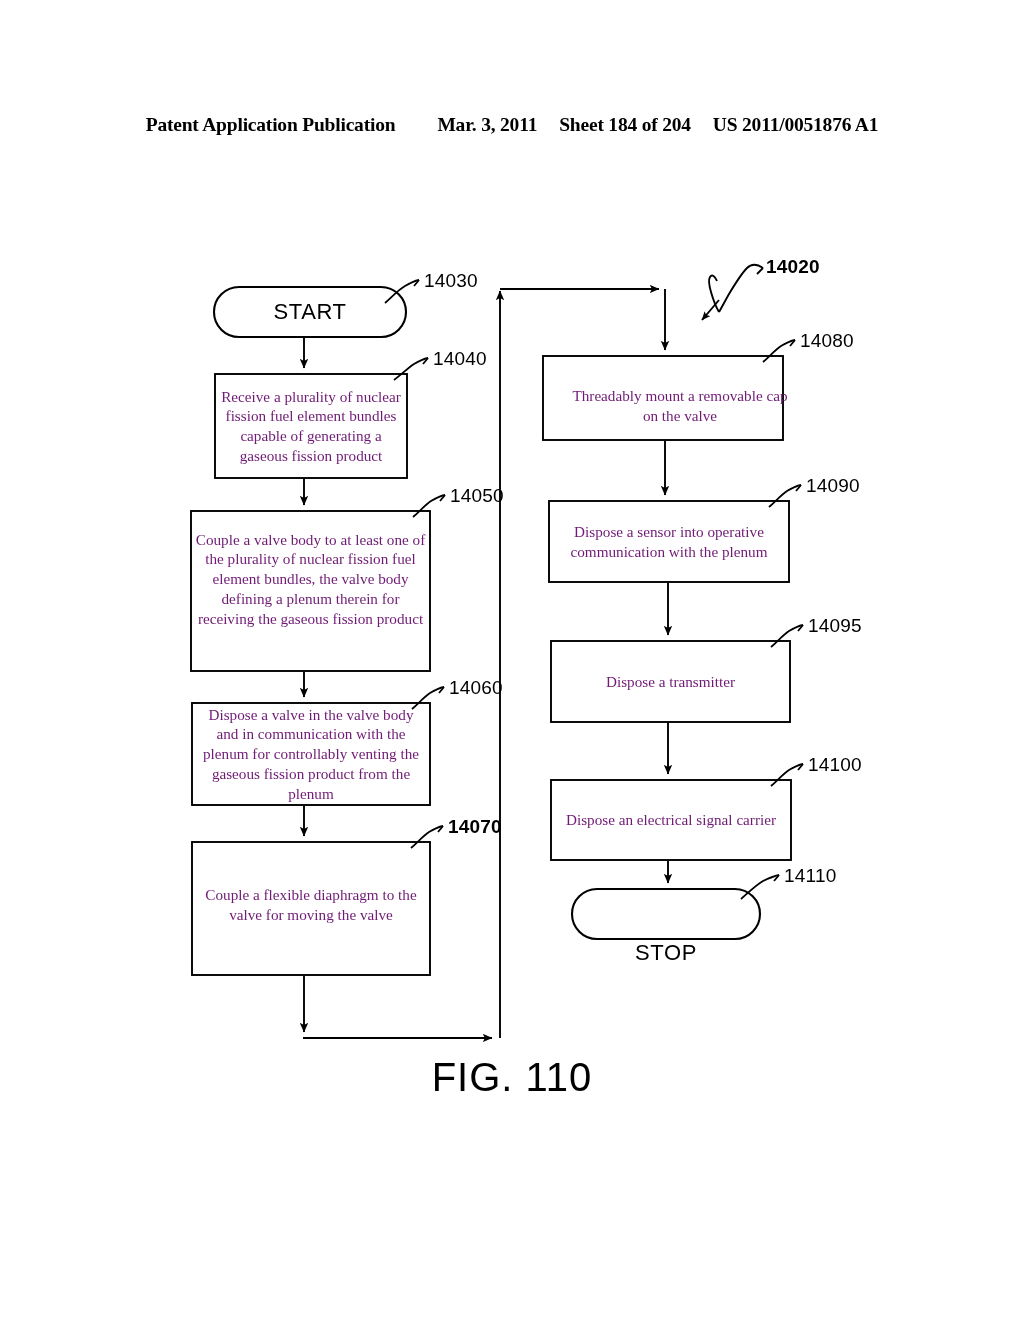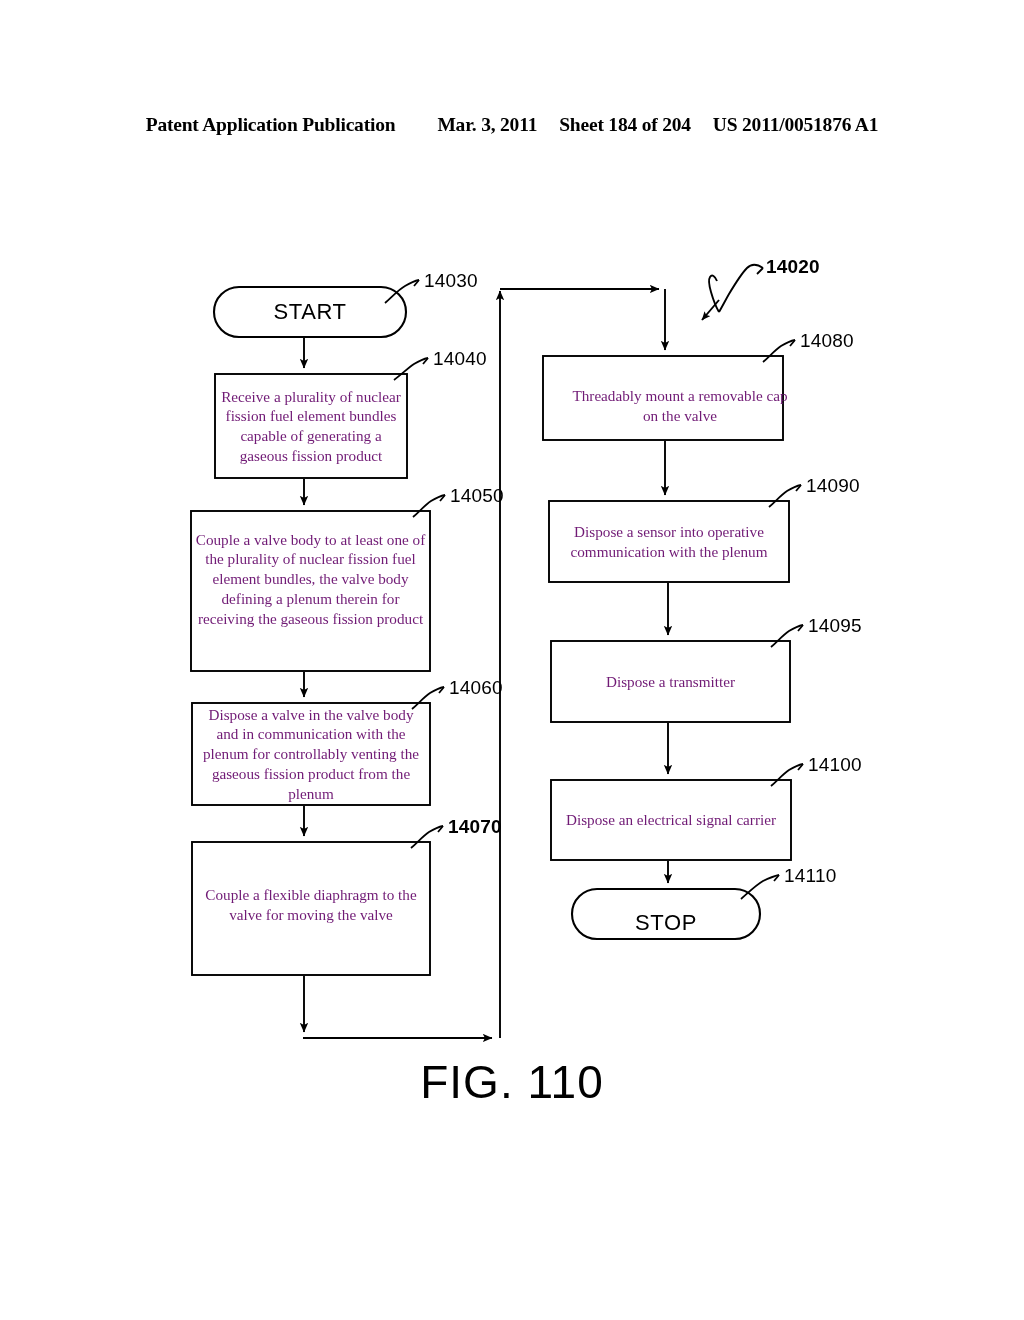--- a/index.html
+++ b/index.html
@@ -80,21 +80,21 @@
     white-space: nowrap;
     pointer-events: none;
   }
   #caption {
     position: absolute;
     left: 0;
     top: 1055px;
     width: 1024px;
     text-align: center;
     font-family: "Liberation Sans", "DejaVu Sans", sans-serif;
-    font-size: 46px;
+    font-size: 40px;
     letter-spacing: 1px;
     color: #000;
   }
 </style>
 </head>
 <body>
 
 <div id="page">
 
   <div id="header">
@@ -224,21 +224,21 @@
   </div>
 
   <div class="boxtext" style="left:553px; top:501px; width:232px; height:81px;">
     <span>Dispose a sensor into operative communication with the plenum</span>
   </div>
 
   <div class="boxtext" style="left:555px; top:780px; width:232px; height:80px;">
     <span>Dispose an electrical signal carrier</span>
   </div>
 
-  <div class="termtext" style="left:572px; top:907px; width:188px; height:32px;">
+  <div class="termtext" style="left:572px; top:937px; width:188px; height:32px;">
     <span>STOP</span>
   </div>
 
   <div class="reftext" style="left:766px; top:256px;font-weight:bold;">
     <span>14020</span>
   </div>
   <div class="reftext" style="left:424px; top:270px;">
     <span>14030</span>
   </div>
   <div class="reftext" style="left:433px; top:348px;">

